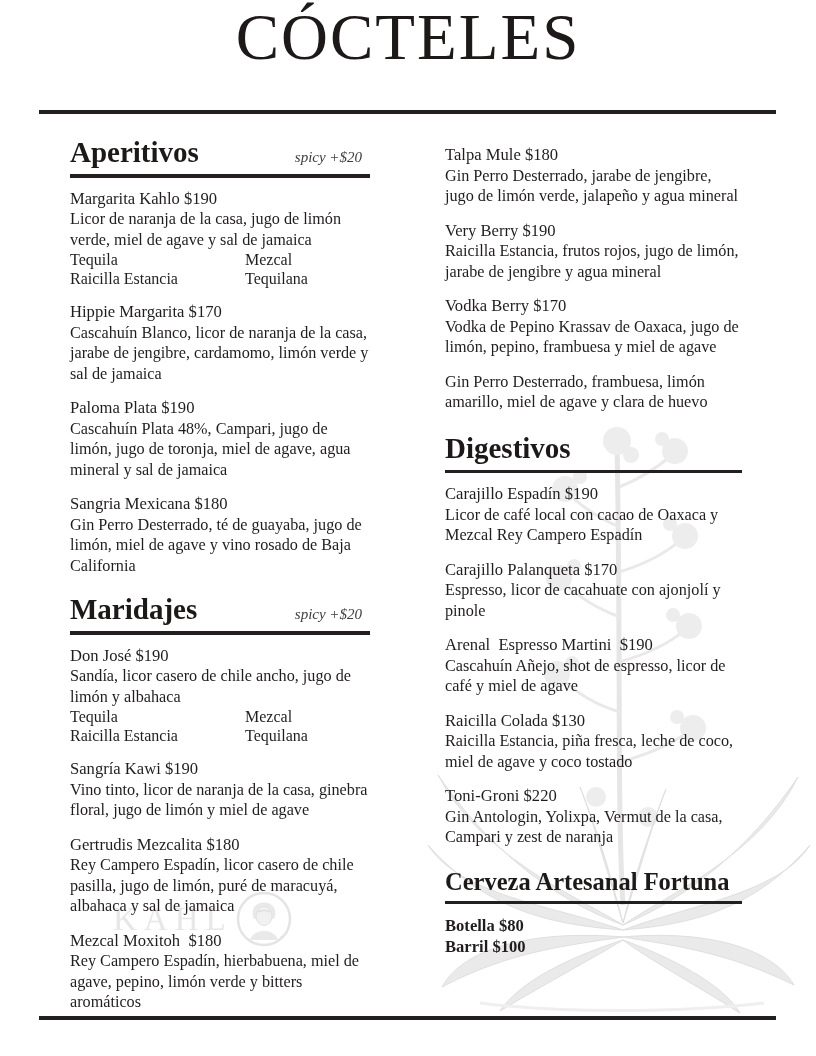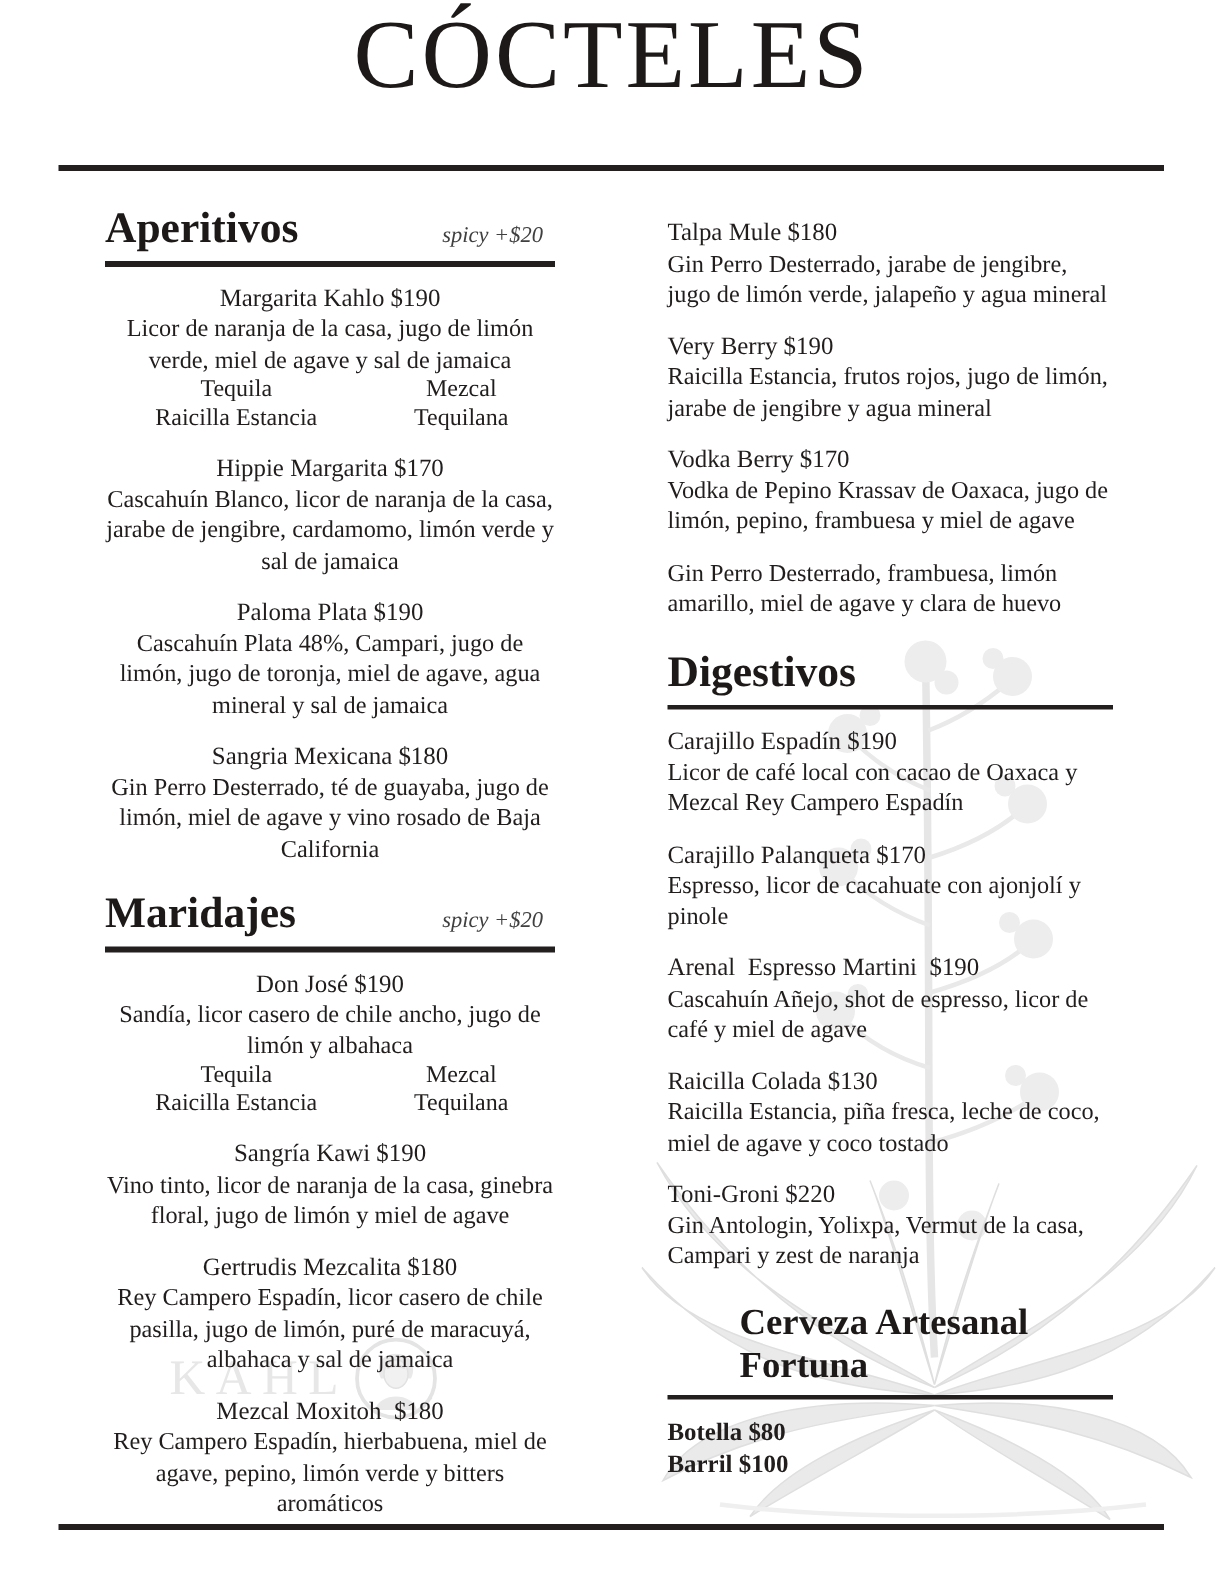--- a/index.html
+++ b/index.html
@@ -13,27 +13,27 @@
     text-align:center; font-size:65px; font-weight:400; letter-spacing:2px;
     color:#1c1918; z-index:2;
   }
   .rule-top, .rule-bottom {
     position:absolute; left:39px; width:737px; height:4px; background:#221f1e; z-index:2;
   }
   .rule-top { top:110px; }
   .rule-bottom { top:1016px; }
   
   .col { position:absolute; top:136px; z-index:2; }
-  .col-left  { left:70px;  width:300px;text-align:center; }
+  .col-left  { left:70px;  width:300px; }
   .col-right { left:445px; width:297px; }
   .col-right .spacer-top { height:9px; }
   
   .section-head { display:flex; justify-content:space-between; align-items:baseline; }
   .section-head h2 { margin:0; font-size:29px; line-height:33px; font-weight:700; color:#1c1918; }
-  .section-head.small h2 { font-size:24.5px; line-height:29px;margin-left:48px; }
+  .section-head.small h2 { font-size:24.5px; line-height:29px; }
   .mt { margin-top:17px; }
   .mt2 { margin-top:19px; }
   .note { font-style:italic; font-size:15px; padding-right:8px; color:#404040; }
   .hr { height:3.5px; background:#221f1e; margin:5px 0 11px 0; }
   
   .item { margin-bottom:14px; }
   .item:last-child { margin-bottom:0; }
   .iname { font-weight:400; font-size:16.6px; line-height:20.5px; white-space:pre-wrap; }
   .idesc { font-size:16.2px; line-height:20.5px; }
   .pairing {

